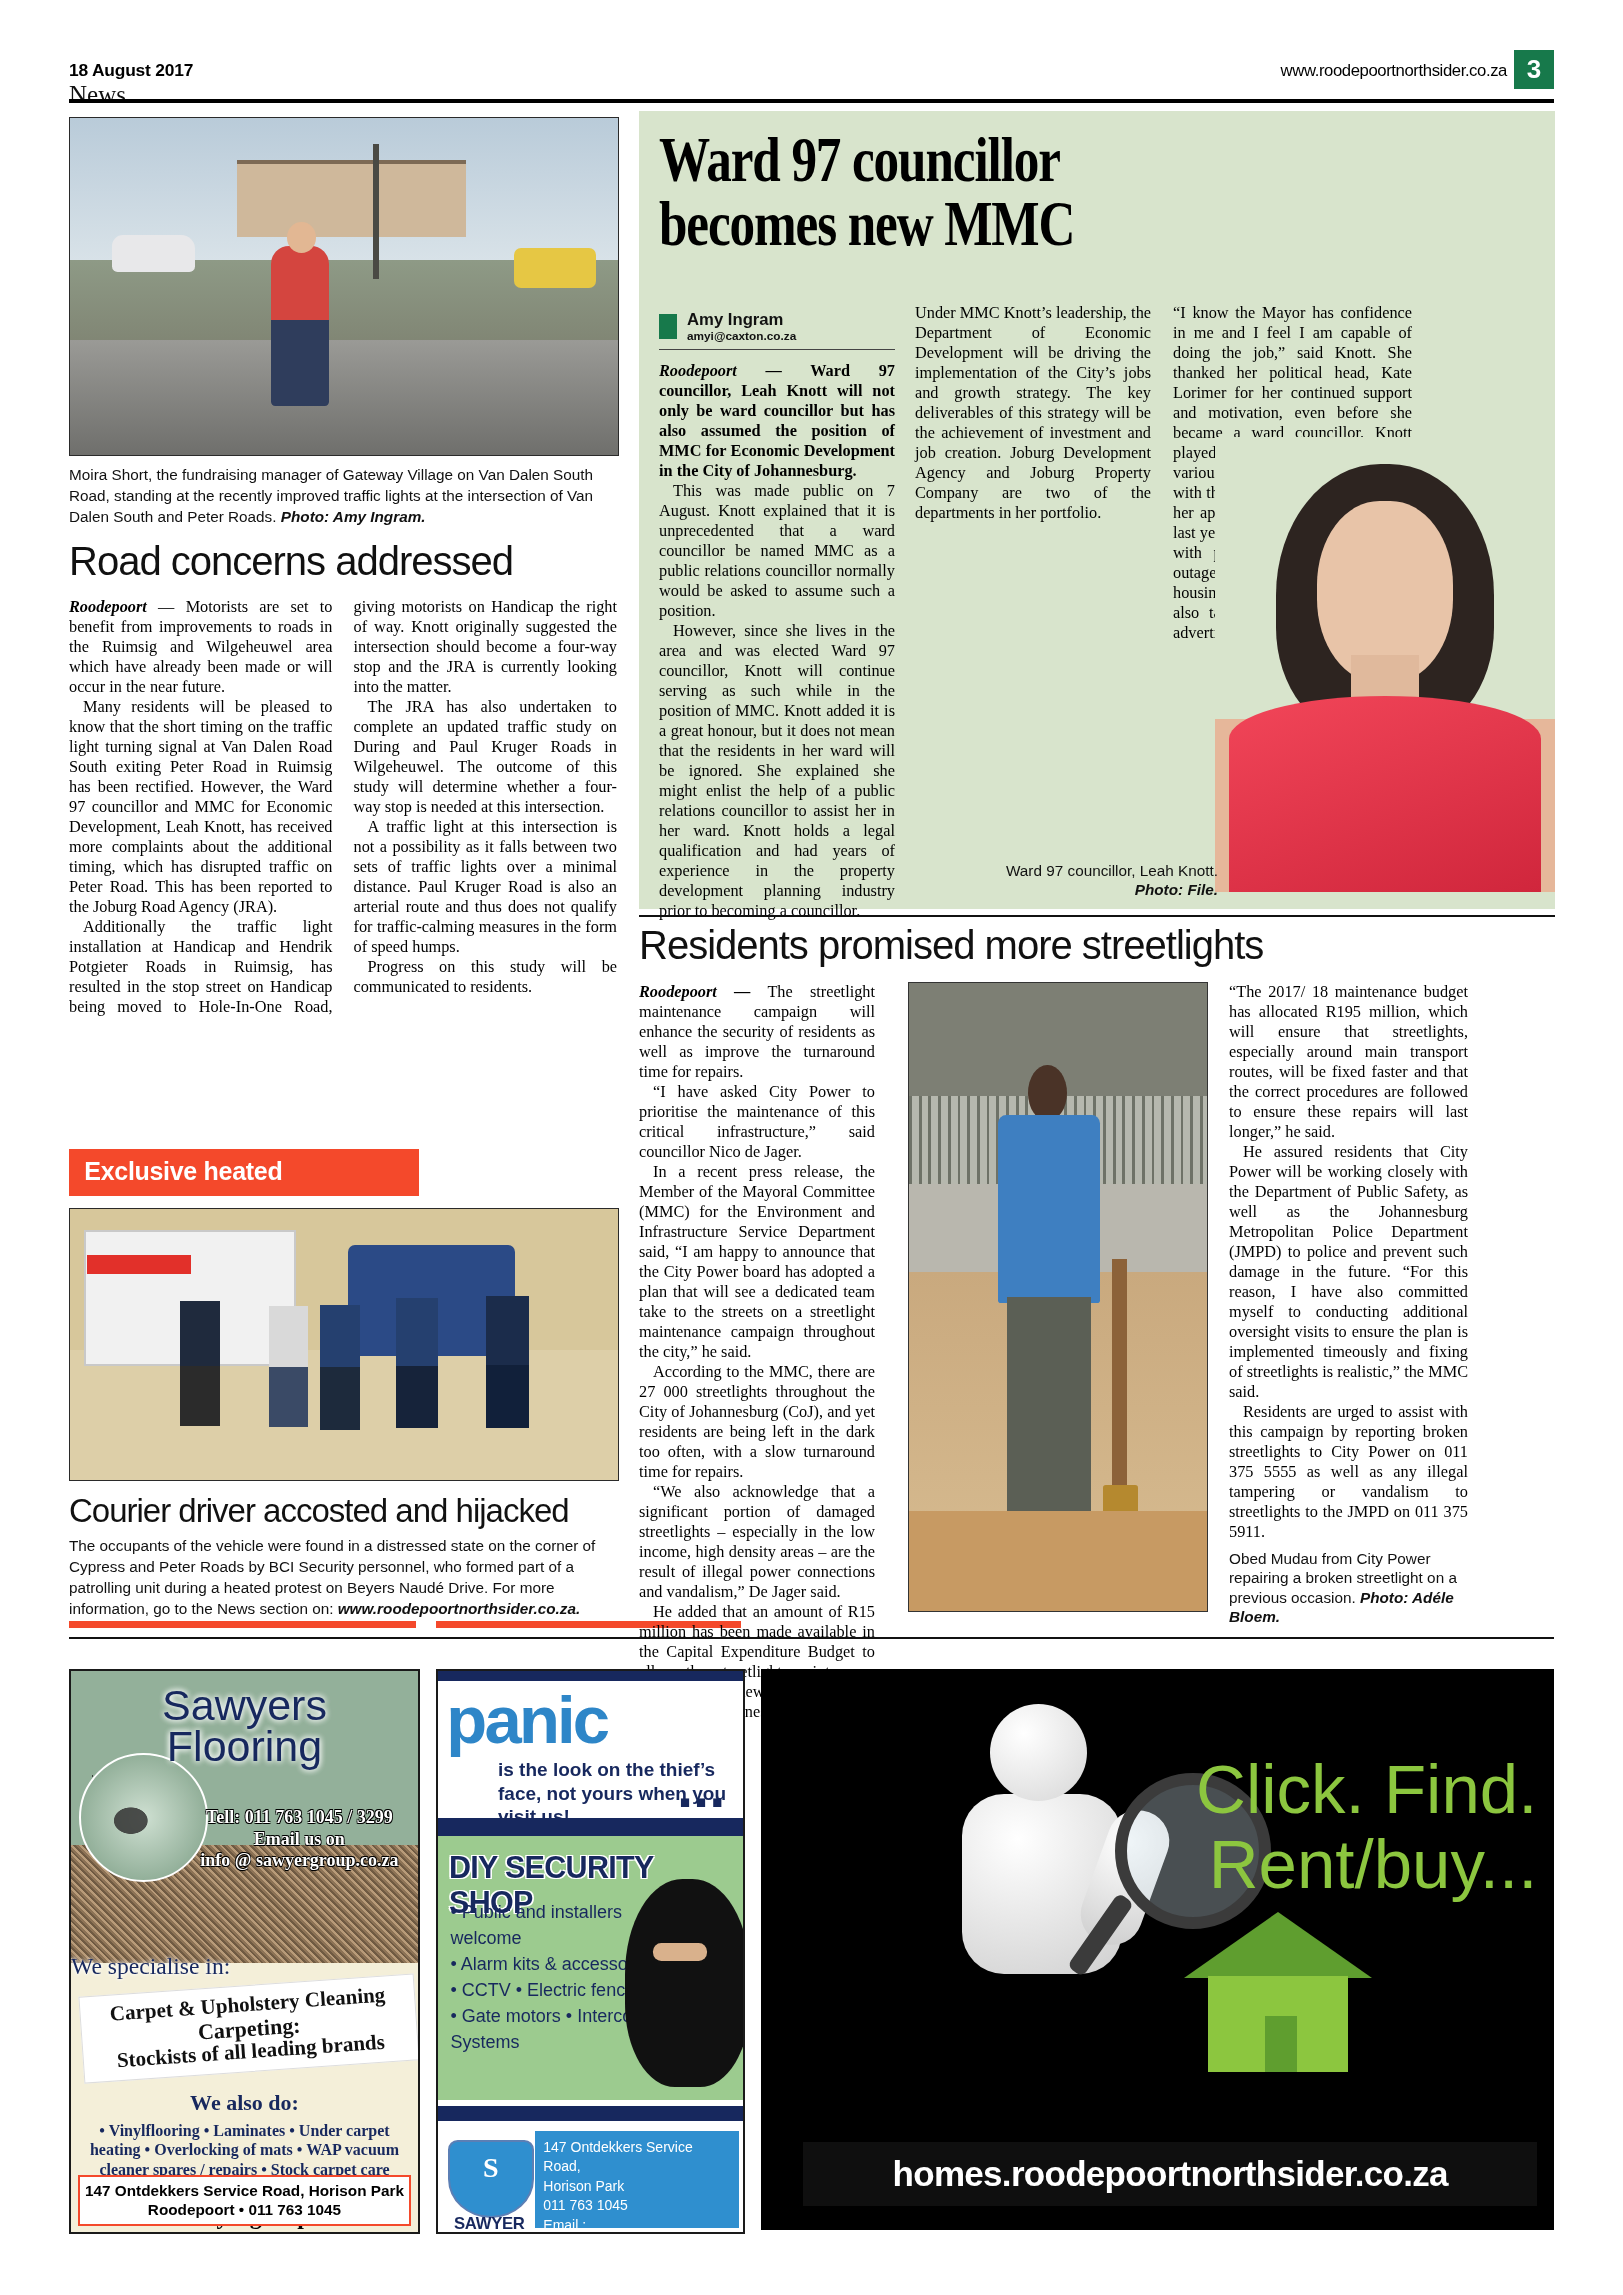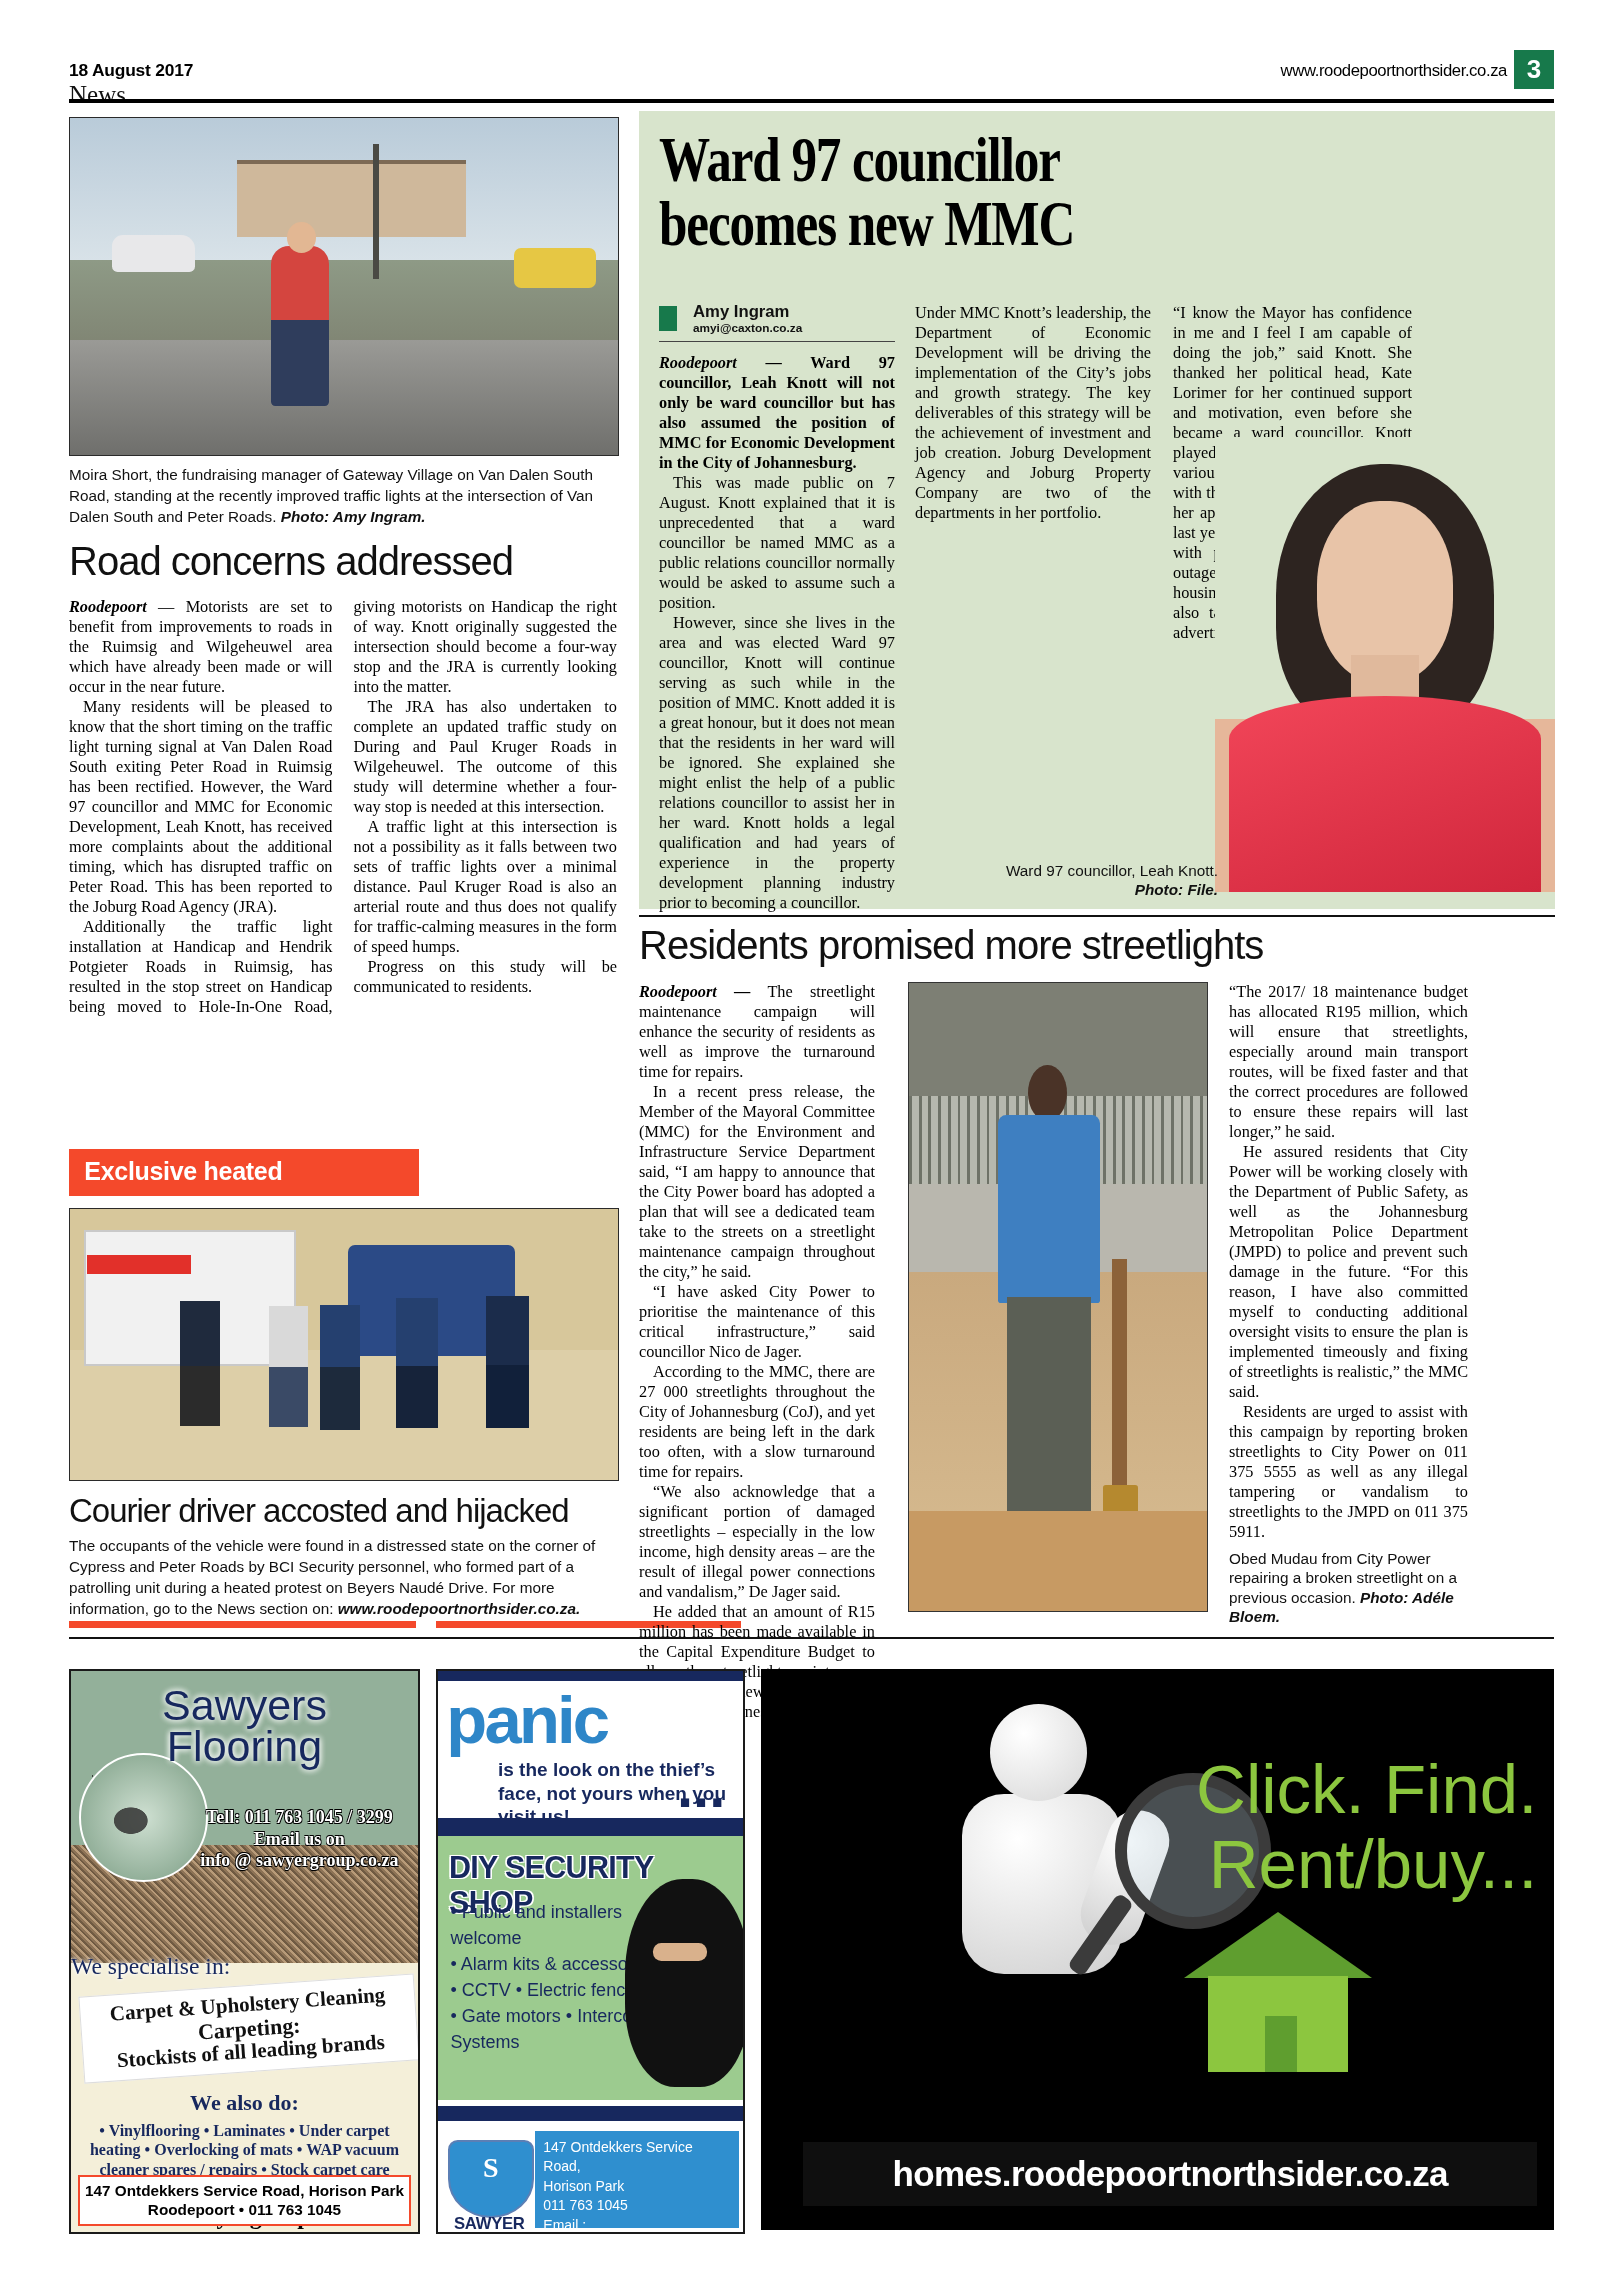--- a/index.html
+++ b/index.html
@@ -49,21 +49,21 @@
     font-weight:bold;font-size:25px;padding:8.3px 15.3px 9.7px;letter-spacing:-0.3px;}
 
   .orange-rule{height:7px;background:#f4492b;}
 
   
   .greenpanel{position:absolute;left:639px;top:111px;width:916px;height:798px;
     background:#d8e4cc;}
   .bigheadline{font-family:"Liberation Serif",serif;font-weight:bold;font-size:64px;
     line-height:64px;color:#000;letter-spacing:-1.4px;
     transform:scaleX(0.80);transform-origin:left top;width:125%;}
-  .byline-wrap{display:flex;align-items:flex-start;gap:16px;}
+  .byline-wrap{display:flex;align-items:flex-start;gap:10px;margin-top:8px;}
   .byline-sq{width:18px;height:25px;background:#17794b;flex:0 0 auto;margin-top:2.8px;}
   .byline-name{font-family:"Liberation Sans",sans-serif;font-weight:bold;font-size:16.7px;
     line-height:18px;color:#111;}
   .byline-mail{font-family:"Liberation Sans",sans-serif;font-weight:bold;font-size:11.8px;
     line-height:14px;color:#111;}
   .byline-rule{height:1.4px;background:#444;margin:5.6px 0 11px;}
 
   .story3{font-family:"Liberation Serif",serif;font-size:16.3px;line-height:20px;
     text-align:justify;color:#000;}
   .story3 p{margin:0;text-indent:14px;}
@@ -298,22 +298,22 @@
               font-family:'Liberation Sans',sans-serif;font-size:15.3px;line-height:19.4px;color:#111;">
     <span>Ward 97 councillor, Leah Knott. </span><i style="font-weight:bold;">Photo: File.</i>
   </div>
 
   <div style="position:absolute;left:639px;top:915px;width:916px;height:2.1px;background:#111;"></div>
 
   <div style="position:absolute;left:639px;top:923px;width:916px;font-size:40px;line-height:44px;" class="hl-sans">Residents promised more streetlights</div>
 
   <div class="story3" style="position:absolute;left:639px;top:982px;width:236px;">
     <p class="first"><i style="font-weight:bold;">Roodepoort</i><b> — </b><span>The streetlight maintenance campaign will enhance the security of residents as well as improve the turnaround time for repairs.</span></p>
+    <p>“I have asked City Power to prioritise the maintenance of this critical infrastructure,” said councillor Nico de Jager.</p>
     <p>In a recent press release, the Member of the Mayoral Committee (MMC) for the Environment and Infrastructure Service Department said, “I am happy to announce that the City Power board has adopted a plan that will see a dedicated team take to the streets on a streetlight maintenance campaign throughout the city,” he said.</p>
-    <p>“I have asked City Power to prioritise the maintenance of this critical infrastructure,” said councillor Nico de Jager.</p>
     <p>According to the MMC, there are 27 000 streetlights throughout the City of Johannesburg (CoJ), and yet residents are being left in the dark too often, with a slow turnaround time for repairs.</p>
     <p>“We also acknowledge that a significant portion of damaged streetlights – especially in the low income, high density areas – are the result of illegal power connections and vandalism,” De Jager said.</p>
     <p>He added that an amount of R15 million has been made available in the Capital Expenditure Budget to allow the streetlight maintenance team to install new lights as well as repair existing ones.</p>
   </div>
 
   <div class="slphoto" style="left:908px;top:982px;width:298px;height:628px;">
     <div class="sl-bg"></div>
     <div class="sl-wall"></div>
     <div style="position:absolute;left:0;top:18%;right:0;height:14%;background:repeating-linear-gradient(90deg,#6e7267 0 2.8px,#b6b8ae 2.8px 9.7px);"></div>
     <div class="sl-man-head"></div>

